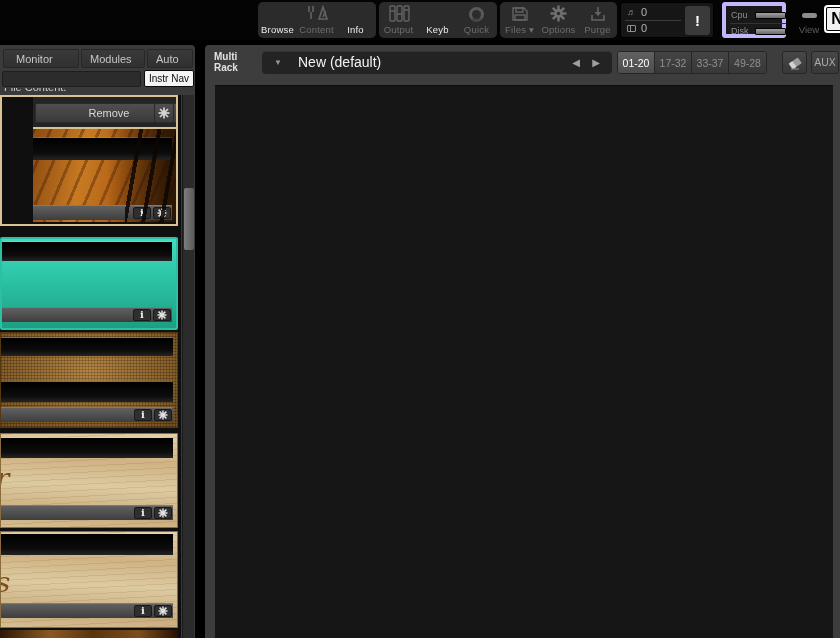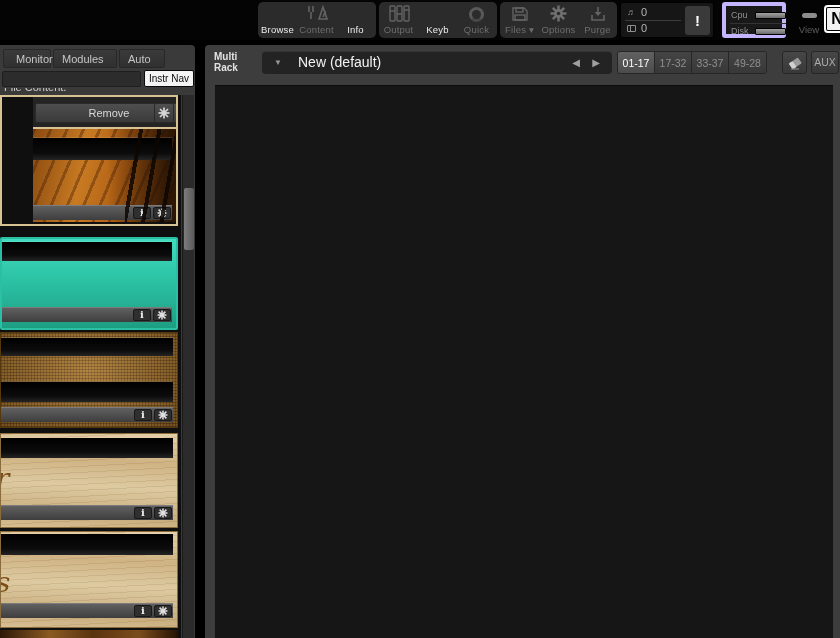--- a/index.html
+++ b/index.html
@@ -48,21 +48,21 @@
   .view-lbl { font-size:9.5px; color:#5d5d5d; }
 
   .ni-logo { position:absolute; left:824px; top:5px; width:26px; height:28px; background:#f2f2f2; border-radius:4px;
      color:#000; font-weight:bold; font-size:16px; text-align:center; line-height:28px; box-shadow:inset 0 0 0 2px #fff, inset 0 0 0 3px #000; }
 
   
   .sidebar { position:absolute; left:0; top:45px; width:195px; height:593px; background:#3a3a3a; border-top-right-radius:4px; }
   .sb-tabs { position:absolute; left:3px; top:4px; display:flex; gap:2px; }
   .sb-tab { height:19px; background:linear-gradient(#3a3a3a,#303030); border:1px solid #272727; border-radius:2px;
      color:#c6c6c6; font-size:11px; display:flex; align-items:center; padding:0 8px; cursor:pointer; white-space:nowrap; }
-  .sb-tab.t1 { width:48px;padding-left:12px; } .sb-tab.t2 { width:64px; } .sb-tab.t3 { width:46px; }
+  .sb-tab.t1 { width:76px;padding-left:12px; } .sb-tab.t2 { width:64px; } .sb-tab.t3 { width:46px; }
   .sb-search { position:absolute; left:2px; top:26px; width:139px; height:16px; background:#2c2c2c; border:1px solid #1e1e1e;
      border-radius:2px; color:#ddd; font-size:10px; padding:0 4px; outline:none; }
   .instr-nav-btn { position:absolute; left:144px; top:25px; width:50px; height:17px; background:#f4f4f4; border:1px solid #0a0a0a;
      border-radius:2px; color:#0a0a0a; font-size:10px; text-align:center; line-height:15px; cursor:pointer; white-space:nowrap; }
   .clipped-row { position:absolute; left:4px; top:43px; width:170px; height:6px; overflow:hidden; }
   .clipped-row span { display:block; margin-top:-7px; font-size:11px; color:#cfcfcf; }
 
   .lib-list { position:absolute; left:0; top:50px; width:181px; height:543px; background:#0f0f0f; overflow:hidden; }
   .sb-scroll { position:absolute; left:182px; top:50px; width:12px; height:543px; background:#2b2b2b; border-left:1px solid #1a1a1a; }
   .sb-thumb { position:absolute; left:1px; top:93px; width:10px; height:62px; border-radius:2px;
@@ -399,21 +399,21 @@
     </div>
 
     <div class="rack-dd">
       <span class="caret">▼</span>
       <span class="preset">New (default)</span>
       <span class="dd-arrow prev">◀</span>
       <span class="dd-arrow next">▶</span>
     </div>
 
     <div class="rack-pages">
-      <div class="page-seg active">01-17</div>
+      <div class="page-seg active">01-20</div>
       <div class="page-seg">17-32</div>
       <div class="page-seg">33-37</div>
       <div class="page-seg">49-28</div>
     </div>
 
     <div class="eraser-btn">
       <svg width="16" height="16" viewBox="0 0 16 16">
           <g transform="rotate(-35 8 8)">
             <rect x="2.5" y="5" width="11" height="7" rx="1" fill="#9c9c9c"></rect>
             <rect x="2.5" y="5" width="4.5" height="7" rx="1" fill="#d2d2d2"></rect>

